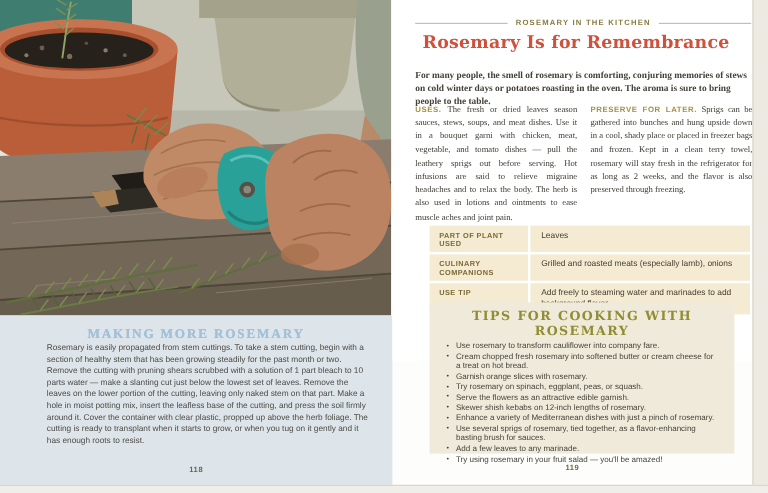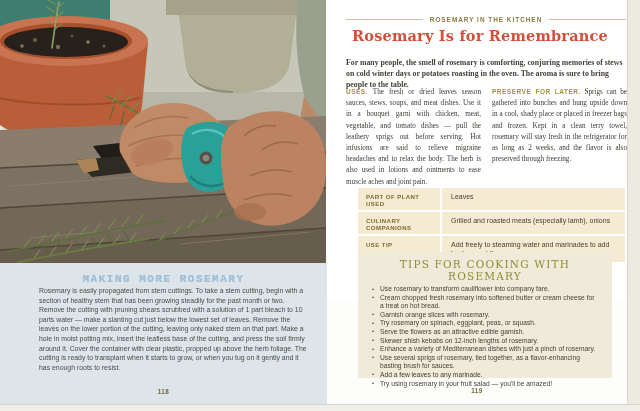--- a/index.html
+++ b/index.html
@@ -2,21 +2,21 @@
 <html><head>
 <meta charset="utf-8">
 <style>
   html,body{margin:0;padding:0;background:#ffffff;}
   .spread{position:relative;width:640px;height:411px;background:#fdfdfb;overflow:hidden;
           font-family:"Liberation Sans",sans-serif;}
   
   .left-page{position:absolute;left:0;top:0;width:327px;height:411px;}
   .photo{position:absolute;left:0;top:0;width:326px;height:263px;display:block;}
   .blue-box{position:absolute;left:0;top:263px;width:327px;height:142px;background:#dde4ea;}
-  .blue-box h3{margin:10px 0 4px 0;text-align:center;font-family:Liberation Mono, monospace;
+  .blue-box h3{margin:10px 0 4px 0;text-align:center;font-family:Liberation Serif, serif;
       font-weight:bold;font-size:11px;letter-spacing:1.5px;color:#a2c0d7;
       text-shadow:0 0 0 #a2c0d7;}
   .blue-box p{position:absolute;left:39px;top:23px;width:271px;margin:0;
       font-size:6.9px;line-height:9.6px;color:#4d4b45;text-align:left;}
   .pagenum{position:absolute;width:100%;text-align:center;font-size:6.3px;
       font-weight:bold;color:#6d6739;letter-spacing:.5px;}
   .left-page .pagenum{top:125px;}
   
   .right-page{position:absolute;left:327px;top:0;width:313px;height:301px;background:#ffffff;}
   .kicker{position:absolute;left:19px;top:16px;width:280px;display:flex;align-items:center;gap:7px;}
@@ -35,21 +35,21 @@
       letter-spacing:.5px;color:#a39242;}
   .info-table{position:absolute;left:31px;top:188px;width:267px;}
   .trow{display:flex;gap:2px;margin-bottom:2px;}
   .tlabel{width:82px;background:#f5ebd2;padding:4.5px 4px 3.5px 8px;box-sizing:border-box;
       font-size:6.1px;font-weight:bold;letter-spacing:.4px;color:#7b6a33;}
   .tvalue{flex:1;background:#f5ebd2;padding:4px 6px 3.5px 9px;box-sizing:border-box;
       font-size:7px;line-height:9px;color:#474135;}
   .tips{position:absolute;left:31px;top:252px;width:254px;height:126px;
       background:#efeada;box-sizing:border-box;padding:6px 13px 0 13px;}
   .tips h2{margin:0 0 3px 0;text-align:center;font-family:"DejaVu Serif",serif;
-      font-weight:normal;font-size:10.5px;letter-spacing:1.2px;color:#918d33;}
+      font-weight:bold;font-size:10.5px;letter-spacing:1.2px;color:#918d33;}
   .tips ul{margin:0;padding:0;list-style:none;}
   .tips li{position:relative;padding-left:9px;font-size:6.7px;line-height:8.6px;color:#45433b;}
   .tips li .bullet{position:absolute;left:1px;top:-0.5px;font-size:6px;color:#45433b;}
   .right-page .pagenum{top:387px;width:300px;}
   
   .edge-right{position:absolute;right:0;top:0;width:12px;height:411px;background:#edeae2;
       border-left:1px solid #d9d5c8;}
   .edge-bottom{position:absolute;left:0;bottom:0;width:640px;height:6px;background:#efeee9;
       border-top:1px solid #d9d6cc;}
 </style>

